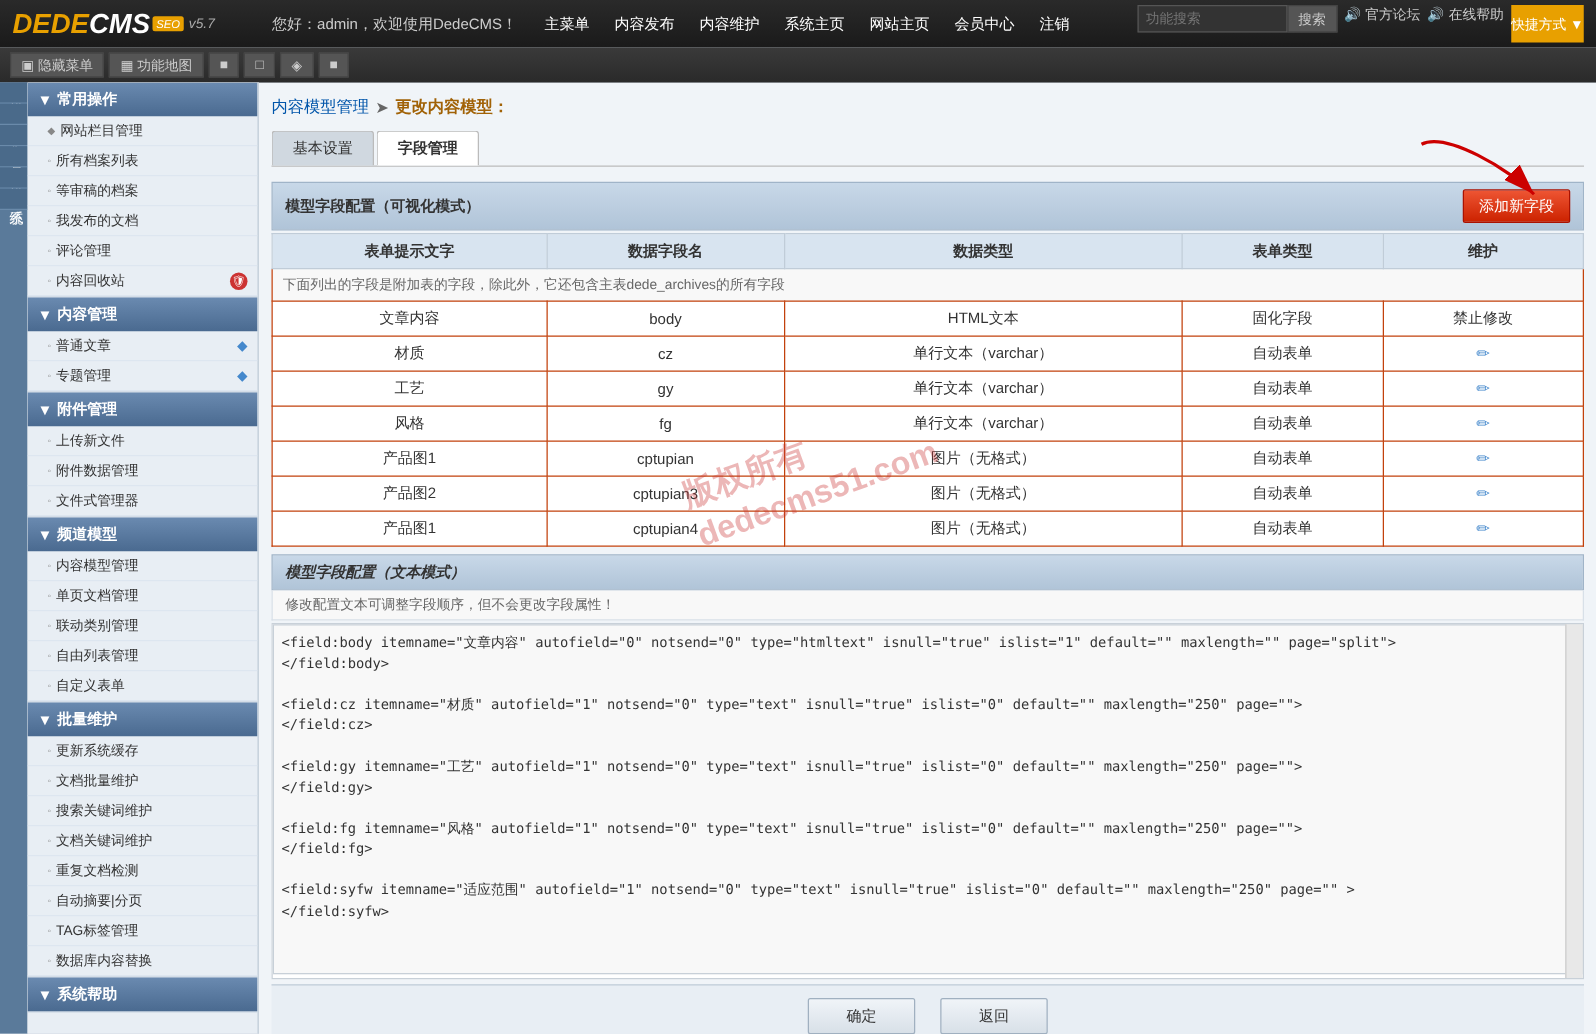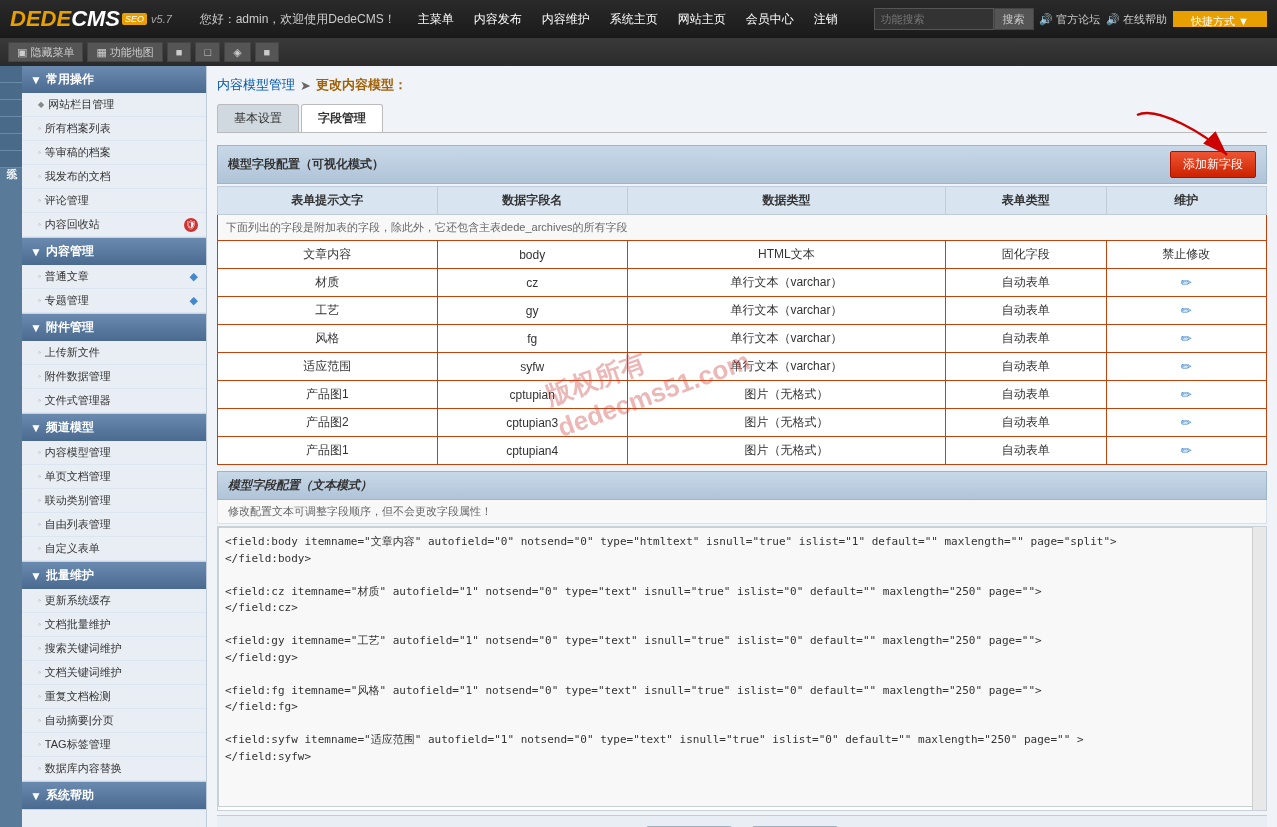--- a/index.html
+++ b/index.html
@@ -29,21 +29,21 @@
       align-items: center;
       color: #ccc;
       font-size: 12px;
       gap: 4px;
     }
     #top-nav .welcome { color: #ccc; margin-right: 10px; }
     #top-nav a { color: #fff; text-decoration: none; padding: 0 8px; }
 
     #top-right {
       display: flex;
-      align-items: center;
+      align-items: flex-start;
       gap: 6px;
     }
     #search-box {
       display: flex;
       align-items: center;
     }
     #search-box input {
       border: 1px solid #555;
       background: #333;
       color: #ccc;
@@ -58,25 +58,25 @@
       border: 1px solid #444;
       padding: 3px 8px;
       height: 22px;
       cursor: pointer;
       font-size: 11px;
     }
     .top-link { color: #ccc; text-decoration: none; font-size: 11px; }
     .kuaijie-btn {
       background: #e8a000;
       color: white;
-      padding: 3px 18px;
+      padding: 3px 0;
       font-size: 11px;
       cursor: pointer;
       border: none;
-      height: 16px;
+      height: 30px;
     }
 
     
     #toolbar {
       background: linear-gradient(to bottom, #3a3a3a, #2a2a2a);
       height: 28px;
       display: flex;
       align-items: center;
       padding: 0 8px;
       gap: 4px;
@@ -595,27 +595,20 @@
             <td><span class="edit-icon">✏</span></td>
           </tr>
           <tr>
             <td>风格</td>
             <td>fg</td>
             <td>单行文本（varchar）</td>
             <td>自动表单</td>
             <td><span class="edit-icon">✏</span></td>
           </tr>
           <tr>
-            <td>适应范围</td>
-            <td>syfw</td>
-            <td>单行文本（varchar）</td>
-            <td>自动表单</td>
-            <td><span class="edit-icon">✏</span></td>
-          </tr>
-          <tr>
             <td>产品图1</td>
             <td>cptupian</td>
             <td>图片（无格式）</td>
             <td>自动表单</td>
             <td><span class="edit-icon">✏</span></td>
           </tr>
           <tr>
             <td>产品图2</td>
             <td>cptupian3</td>
             <td>图片（无格式）</td>

